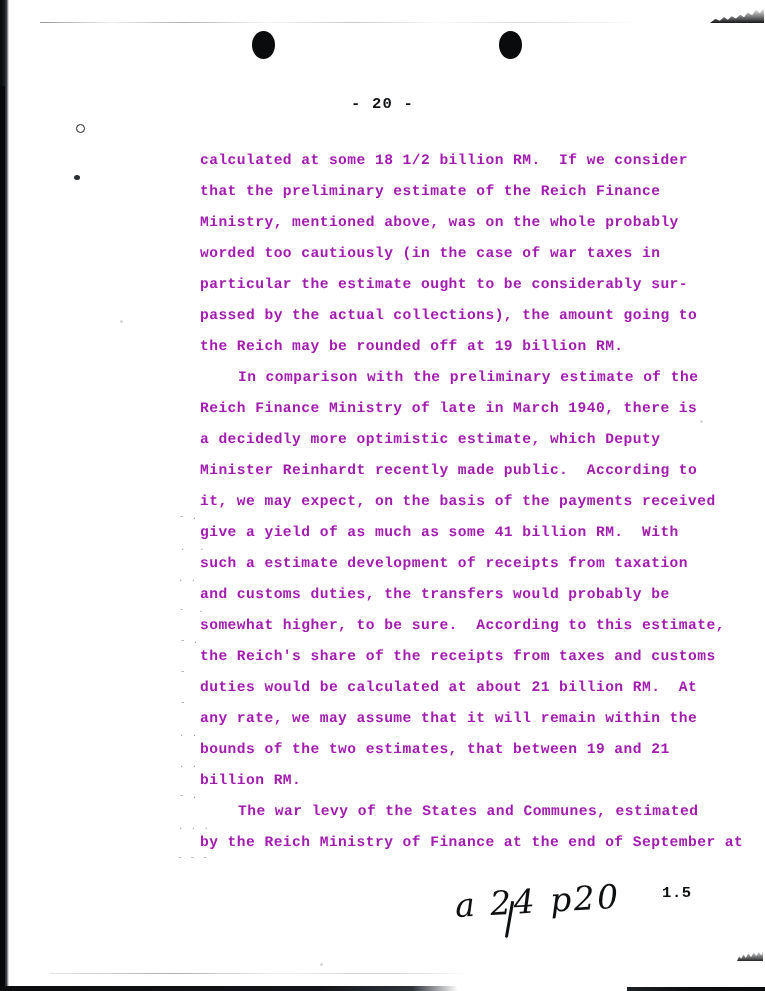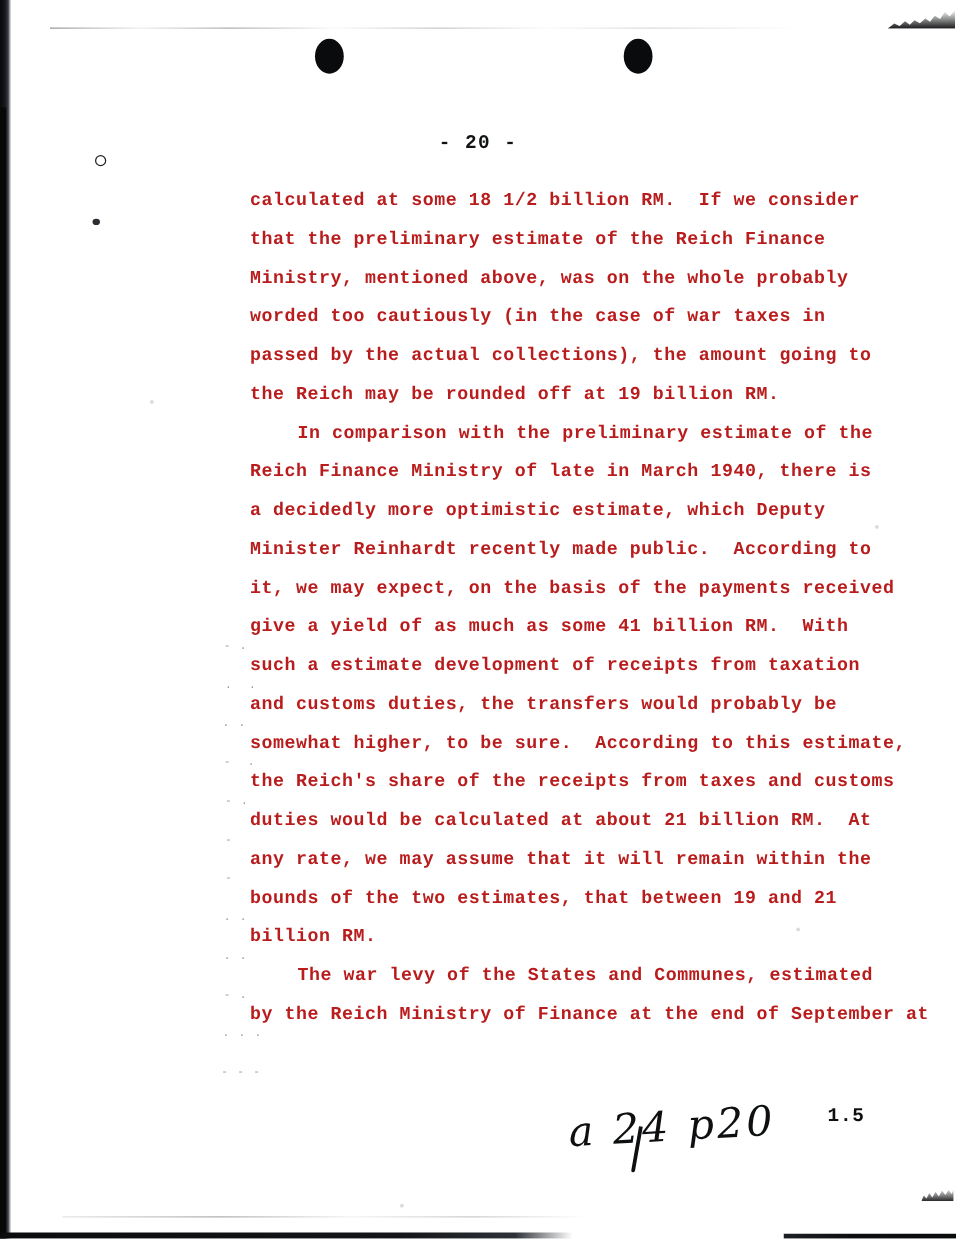--- a/index.html
+++ b/index.html
@@ -120,40 +120,40 @@
     height: 7px;
     border: 1.6px solid #1e2124;
     border-radius: 50%;
     background: #ffffff;
   }
 
   
   .page-number {
     position: absolute;
     left: 0;
-    top: 105px;
+    top: 95px;
     width: 765px;
     text-align: center;
     font-size: 15.5px;
     font-weight: bold;
     letter-spacing: 1.2px;
     color: #101214;
   }
   .body {
     position: absolute;
     left: 200px;
     top: 146px;
     width: 500px;
   }
   .line {
     height: 31px;
     font-size: 14.6px;
     font-weight: bold;
     letter-spacing: 0.45px;
-    color: #b91c1c;
+    color: #a21caf;
     white-space: pre;
     line-height: 31px;
     text-rendering: geometricPrecision;
   }
   .line.indent { text-indent: 38px; }
 
   
   .bleed {
     position: absolute;
     color: #6f747a;
@@ -234,20 +234,21 @@
 
   <div class="page-number">- 20 -</div>
 
   <div class="body">
 
     <div>
       <div class="line">calculated at some 18 1/2 billion RM.  If we consider</div>
       <div class="line">that the preliminary estimate of the Reich Finance</div>
       <div class="line">Ministry, mentioned above, was on the whole probably</div>
       <div class="line">worded too cautiously (in the case of war taxes in</div>
+      <div class="line">particular the estimate ought to be considerably sur-</div>
       <div class="line">passed by the actual collections), the amount going to</div>
       <div class="line">the Reich may be rounded off at 19 billion RM.</div>
     </div>
 
     <div>
       <div class="line indent">In comparison with the preliminary estimate of the</div>
       <div class="line">Reich Finance Ministry of late in March 1940, there is</div>
       <div class="line">a decidedly more optimistic estimate, which Deputy</div>
       <div class="line">Minister Reinhardt recently made public.  According to</div>
       <div class="line">it, we may expect, on the basis of the payments received</div>

